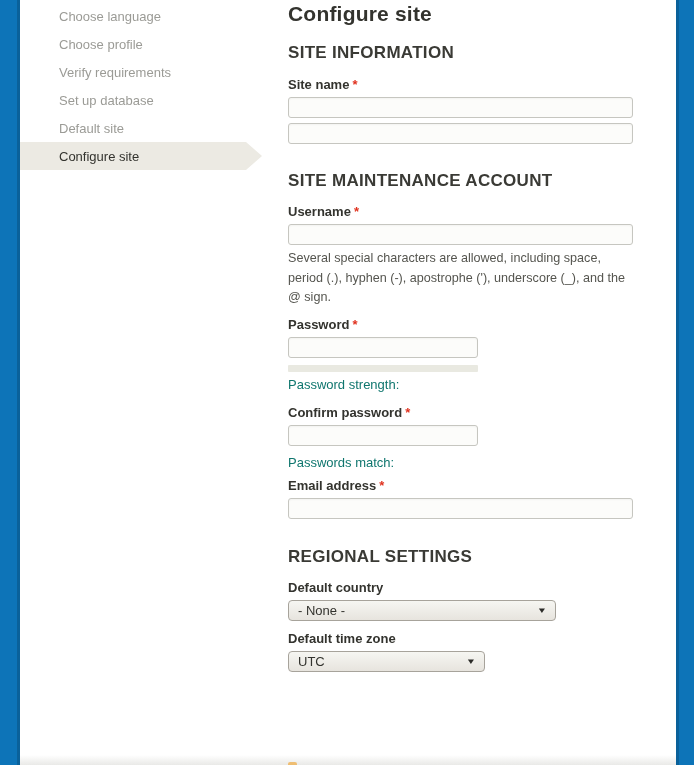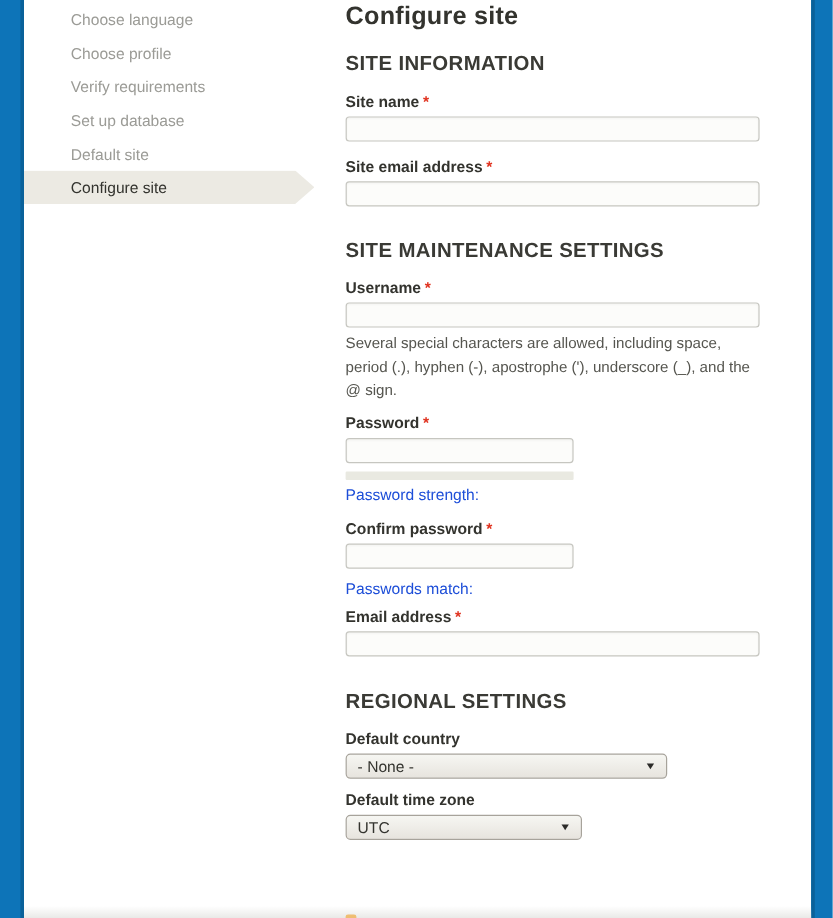--- a/index.html
+++ b/index.html
@@ -60,21 +60,21 @@
     background: #fcfcfa;
     box-shadow: inset 0 1px 2px rgba(0,0,0,0.04);
     font-size: 13px; padding: 0 6px; color: #33332e;
     font-family: "Liberation Sans", "DejaVu Sans", sans-serif;
   }
   .text-input.short { width: 190px; }
   .description {
     font-size: 12.6px; color: #55554f; line-height: 1.55;
   }
   .plain-note {
-    font-size: 13px; color: #1d4ed8;
+    font-size: 13px; color: #0f766e;
   }
   .strength-meter {
     width: 190px; height: 7px; background: #e9e9e1; border-radius: 1px;
   }
   .select {
     height: 21px; border: 1px solid #a7a39b; border-radius: 4px;
     background: linear-gradient(#f6f6f2, #e7e4de);
     display: flex; align-items: center; justify-content: space-between;
     padding: 0 9px; cursor: default;
   }
@@ -129,26 +129,23 @@
 <div class="main">
   <h1 class="page-title">Configure site</h1>
 
   <div class="section-heading mt-title-section">SITE INFORMATION</div>
 
   <div class="field-label m-sitename-label">
     <span>Site name</span><span class="req">*</span>
   </div>
   <input class="text-input m-input-after-label" type="text" value="" style="">
 
-  <div class="field-label m-email-label">
-    <span>Site email address</span><span class="req">*</span>
-  </div>
   <input class="text-input m-input-after-label" type="text" value="" style="">
 
-  <div class="section-heading m-maint-heading">SITE MAINTENANCE SETTINGS</div>
+  <div class="section-heading m-maint-heading">SITE MAINTENANCE ACCOUNT</div>
 
   <div class="field-label m-username-label">
     <span>Username</span><span class="req">*</span>
   </div>
   <input class="text-input m-input-after-label" type="text" value="" style="">
   <div class="description m-user-desc">Several special characters are allowed, including space, period (.), hyphen (-), apostrophe ('), underscore (_), and the @ sign.</div>
 
   <div class="field-label m-password-label">
     <span>Password</span><span class="req">*</span>
   </div>

